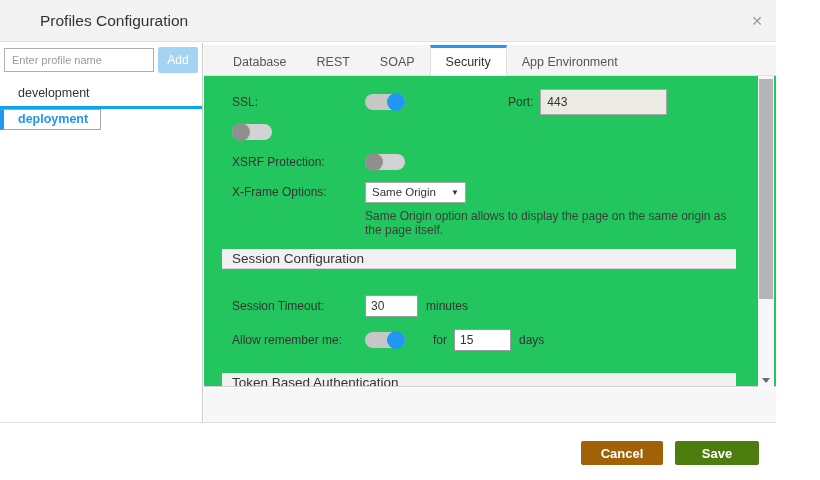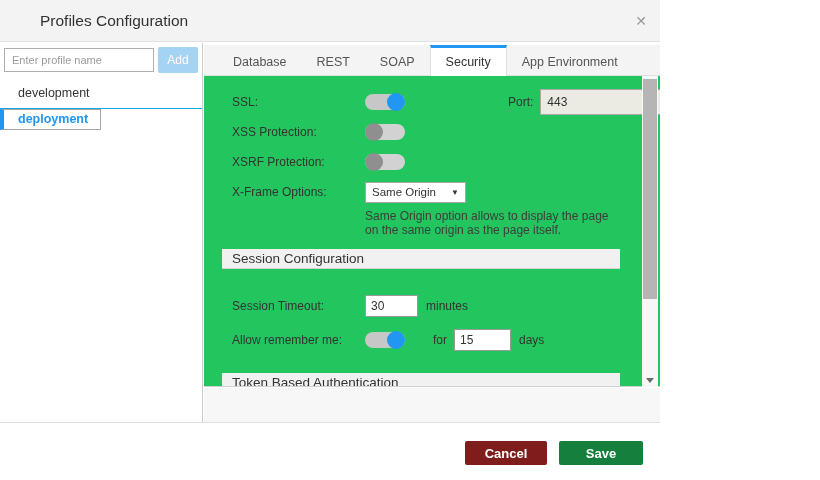--- a/index.html
+++ b/index.html
@@ -1,37 +1,37 @@
 <!DOCTYPE html>
 <html><head>
 <meta charset="utf-8">
 <style>
   * { margin:0; padding:0; box-sizing:border-box; }
   html,body { width:820px; height:480px; overflow:hidden; background:#fff;
               font-family:"Liberation Sans", sans-serif; color:#333; }
-  .dialog { position:relative; width:660px; height:480px; background:#fff; }
+  .dialog { position:relative; width:776px; height:480px; background:#fff; }
 
   
   .hdr { position:absolute; top:0; left:0; right:0; height:42px; background:#f3f3f3;
          border-bottom:1px solid #e0e0e0; }
   .hdr-title { position:absolute; left:40px; top:0; line-height:42px; font-size:15.5px; color:#333; }
   .close-x { position:absolute; right:10px; top:12px; width:18px; height:18px; color:#9b9b9b;
              font-size:14px; line-height:18px; text-align:center; cursor:pointer; }
 
   
   .sidebar { position:absolute; left:0; top:43px; width:203px; height:379px;
              background:#fff; border-right:1px solid #ccc; }
   .addrow { display:flex; align-items:center; padding:4px 4px 5px 4px; }
   .addrow input { flex:1; height:24px; border:1px solid #b0b0b0; padding:0 7px; font-size:11px;
                   font-family:"Liberation Sans", sans-serif; color:#333; outline:none; min-width:0; }
   .addrow input::placeholder { color:#9a9a9a; }
   .btn-add { width:40px; height:26px; margin-left:4px; background:#a4d3f3; color:#fff;
              border:none; border-radius:2px; font-size:12px; font-family:"Liberation Sans", sans-serif; }
   .side-item { height:31px; line-height:31px; padding-left:18px; font-size:12.5px; color:#333;
-               border-bottom:1px solid #0ea5e9; cursor:pointer; }
+               border-bottom:3px solid #0ea5e9; cursor:pointer; }
   .side-item.sel { color:#2196f3; font-weight:600; border-left:4px solid #2196f3; padding-left:14px; }
 
   
   .panel { position:absolute; left:204px; top:43px; right:0; height:379px; background:#fff; }
   .tabbar { position:absolute; top:2px; left:0; right:0; height:31px; background:#f4f4f4;
             border-bottom:1px solid #e0e0e0; display:flex; padding-left:14px; }
   .tab { display:flex; align-items:center; padding:0 15px; font-size:12.5px; color:#555;
          border-top:3px solid transparent; cursor:pointer; white-space:nowrap; }
   .tab.active { background:#fff; color:#333; border-top:3px solid #2196f3;
                 border-left:1px solid #e0e0e0; border-right:1px solid #e0e0e0; margin-bottom:-1px; }
@@ -79,22 +79,22 @@
               border-top:5px solid #6b6b6b; }
   .thumb { position:absolute; left:1px; right:1px; top:3px; height:220px; background:#b5b5b5; cursor:grab; }
 
   .gray-strip { position:absolute; left:204px; right:0; top:388px; height:34px; background:#f7f7f7; }
   .footer-divider { position:absolute; left:0; right:0; top:422px; height:1px; background:#e0e0e0; }
 
   
   .footer { position:absolute; left:0; right:0; top:423px; bottom:0; background:#fff; }
   .btn { position:absolute; top:18px; height:24px; border:none; border-radius:2px; color:#fff;
          font-size:13px; font-weight:600; font-family:"Liberation Sans", sans-serif; cursor:pointer; }
-  .btn-cancel { right:113px; width:82px; background:#7f1d1d;text-align:center; }
-  .btn-save { right:17px; width:84px; background:#15803d; }
+  .btn-cancel { right:113px; width:82px; background:#a16207;text-align:center; }
+  .btn-save { right:17px; width:84px; background:#4d7c0f; }
 </style>
 </head>
 <body>
 
 <div class="dialog">
 
   <div class="hdr">
     <div class="hdr-title">Profiles Configuration</div>
     <div class="close-x">✕</div>
   </div>
@@ -125,21 +125,20 @@
           <div class="track"></div>
           <div class="knob"></div>
         </div>
         <div class="port-group">
           <span class="plbl">Port:</span>
           <input class="inp-disabled" type="text" value="443" style="">
         </div>
       </div>
 
       <div class="row">
-        <div class="lbl">XSS Protection:</div>
         <div class="tgl off">
           <div class="track"></div>
           <div class="knob"></div>
         </div>
       </div>
 
       <div class="row">
         <div class="lbl">XSRF Protection:</div>
         <div class="tgl off">
           <div class="track"></div>

